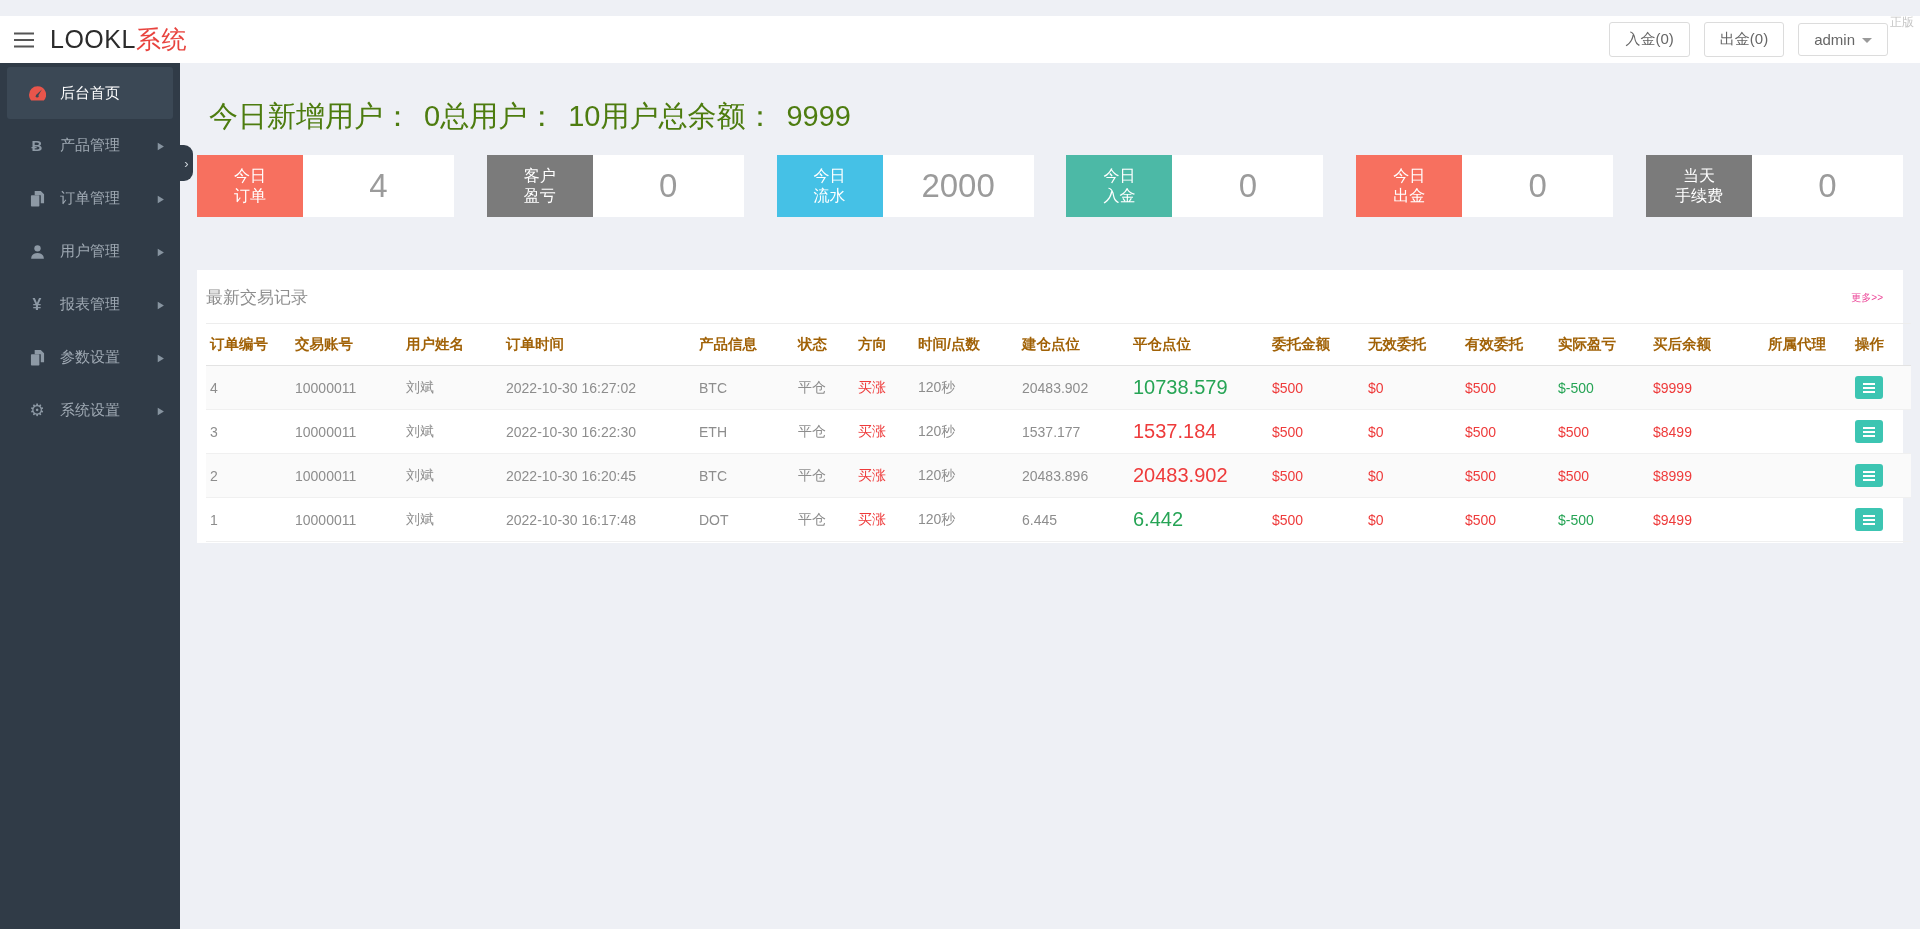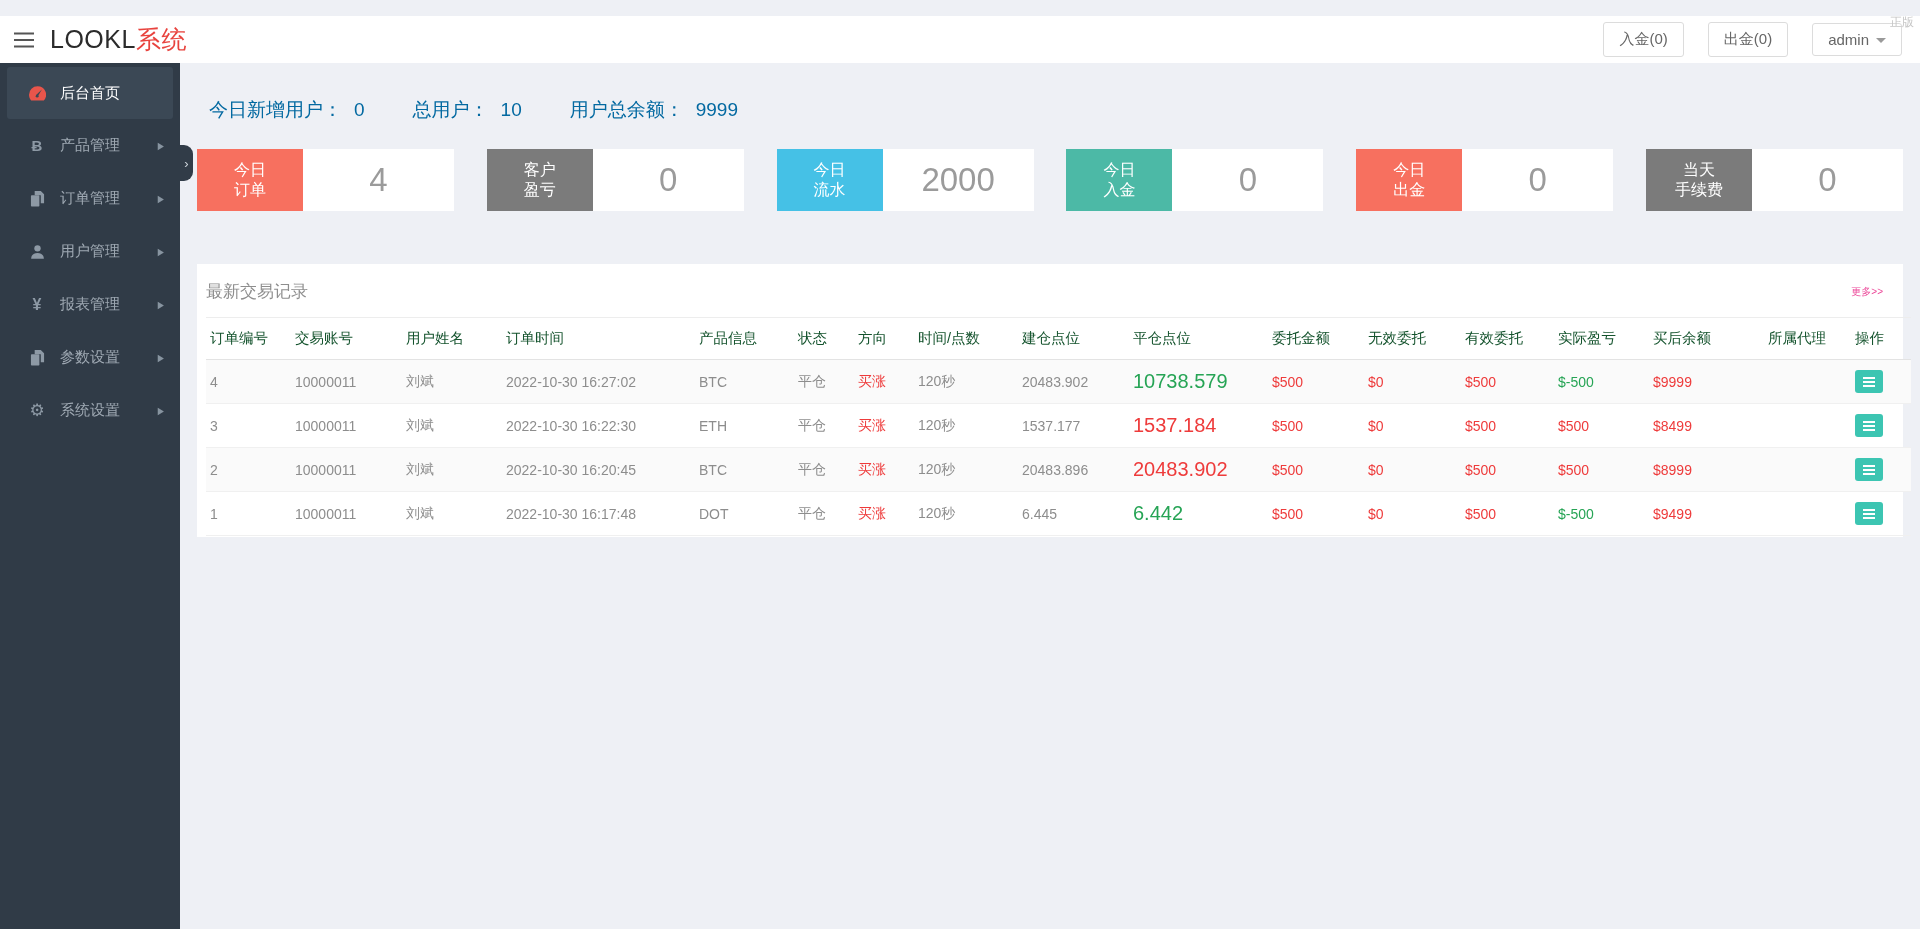--- a/index.html
+++ b/index.html
@@ -12,21 +12,21 @@
   
   .top-header {
     position:absolute; top:16px; left:0; width:1920px; height:47px;
     background:#ffffff; z-index:5; display:flex; align-items:center;
   }
   .hamburger { width:22px; height:16px; margin-left:14px; position:relative; cursor:pointer; }
   .hamburger i { position:absolute; left:0; top:7px; width:20px; height:2.5px; background:#555;
     box-shadow:0 -6.5px 0 #555, 0 6.5px 0 #555; display:block; }
   .logo { margin-left:14px; font-size:25px; color:#2b2b2b; letter-spacing:0.5px; }
   .logo .logo-red { color:#e8433e; }
-  .header-right { margin-left:auto; margin-right:18px; display:flex; align-items:center; gap:24px; }
+  .header-right { margin-left:auto; margin-right:32px; display:flex; align-items:center; gap:14px; }
   .hdr-btn {
     background:#fff; border:1px solid #dcdcdc; border-radius:3px; color:#666;
     font-size:15px; padding:7px 15px; cursor:pointer; font-family:inherit;
     display:flex; align-items:center; gap:7px;
   }
   .caret { width:0; height:0; border-left:5px solid transparent; border-right:5px solid transparent;
     border-top:5px solid #9a9a9a; display:inline-block; margin-top:2px; }
   .watermark { position:absolute; top:0px; right:6px; font-size:12px; color:#c6c6c6; line-height:12px; }
   
   .sidebar {
@@ -49,40 +49,40 @@
   .glyph-yen { font-weight:bold; font-size:16px; }
   .glyph-gear { font-size:17px; }
   
   .collapse-tab {
     position:absolute; left:180px; top:145px; width:13px; height:36px;
     background:#313c48; border-radius:0 9px 9px 0; z-index:4; cursor:pointer;
     display:flex; align-items:center; justify-content:center; color:#cfd6dc; font-size:13px;
   }
   
   .main { position:absolute; top:47px; left:180px; width:1740px; height:882px; padding:0 17px; }
-  .stats-line { margin:50px 0 0 12px; display:flex; gap:48px; font-size:19px; color:#0369a1; }
+  .stats-line { margin:50px 0 0 12px; display:flex; font-size:29px; color:#4d7c0f; }
   .stats-line .stat-val { margin-left:12px; }
-  .cards { margin-top:26px; display:flex; justify-content:space-between; }
+  .cards { margin-top:18px; display:flex; justify-content:space-between; }
   .stat-card { width:257px; height:62px; display:flex; }
   .card-label {
     width:106px; color:#fff; font-size:16px; line-height:20px; display:flex;
     flex-direction:column; align-items:center; justify-content:center; text-align:center;
   }
   .card-value {
     flex:1; background:#fff; display:flex; align-items:center; justify-content:center;
     font-size:33px; color:#9b9b9b; font-weight:300;
   }
   
   .panel { margin-top:53px; background:#fff; padding:16px 20px 1px 9px; }
   .panel-head { display:flex; align-items:center; justify-content:space-between; }
   .panel-title { font-size:17px; color:#8e8e8e; }
   .more-link { font-size:10px; color:#ec4899; cursor:pointer; text-decoration:none; }
   table { width:100%; border-collapse:collapse; table-layout:fixed; margin-top:14px; }
   th {
-    text-align:left; font-weight:normal; color:#14532d; font-size:14.5px;
+    text-align:left; font-weight:bold; color:#a16207; font-size:14.5px;
     height:42px; padding:0 4px; border-top:1px solid #ededed; border-bottom:1px solid #e3e3e3;
     white-space:nowrap; overflow:hidden;
   }
   td {
     height:44px; padding:0 4px; font-size:14px; color:#8d8d8d;
     border-bottom:1px solid #f0f0f0; white-space:nowrap; overflow:hidden;
   }
   tbody tr:nth-child(odd) { background:#fafafa; }
   .red { color:#ee3b3b; }
   .green { color:#26a455; }

